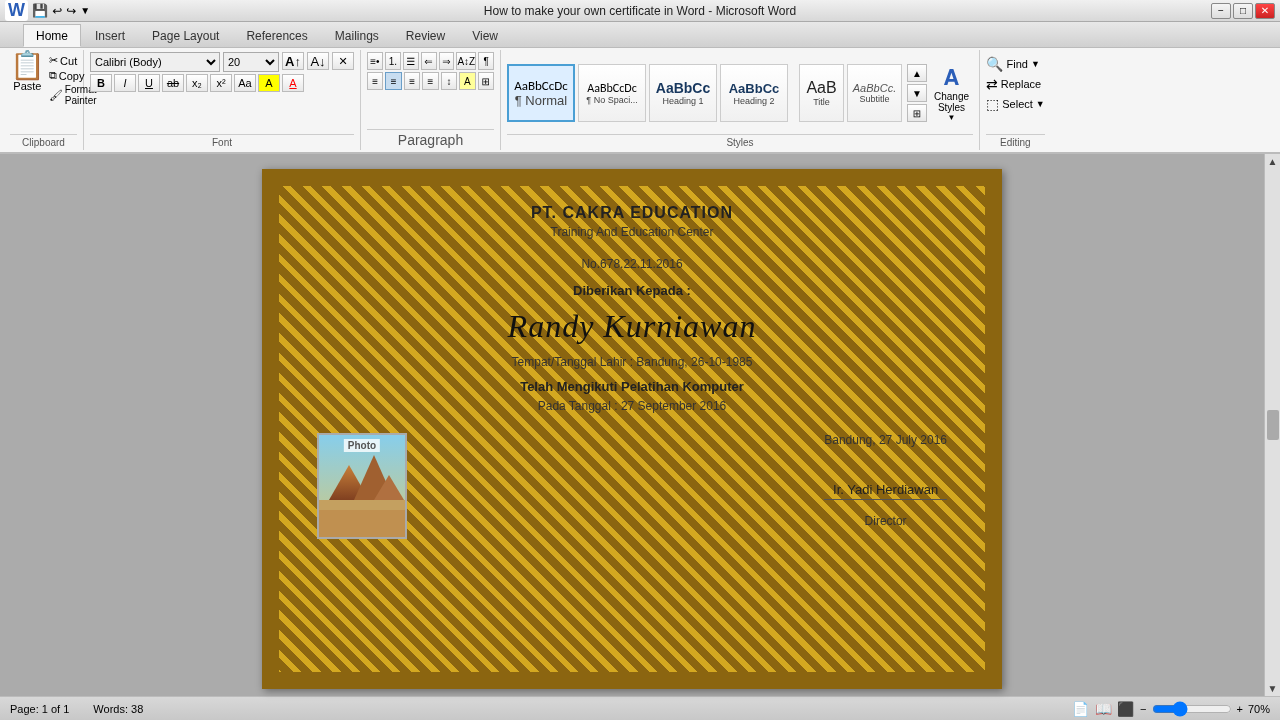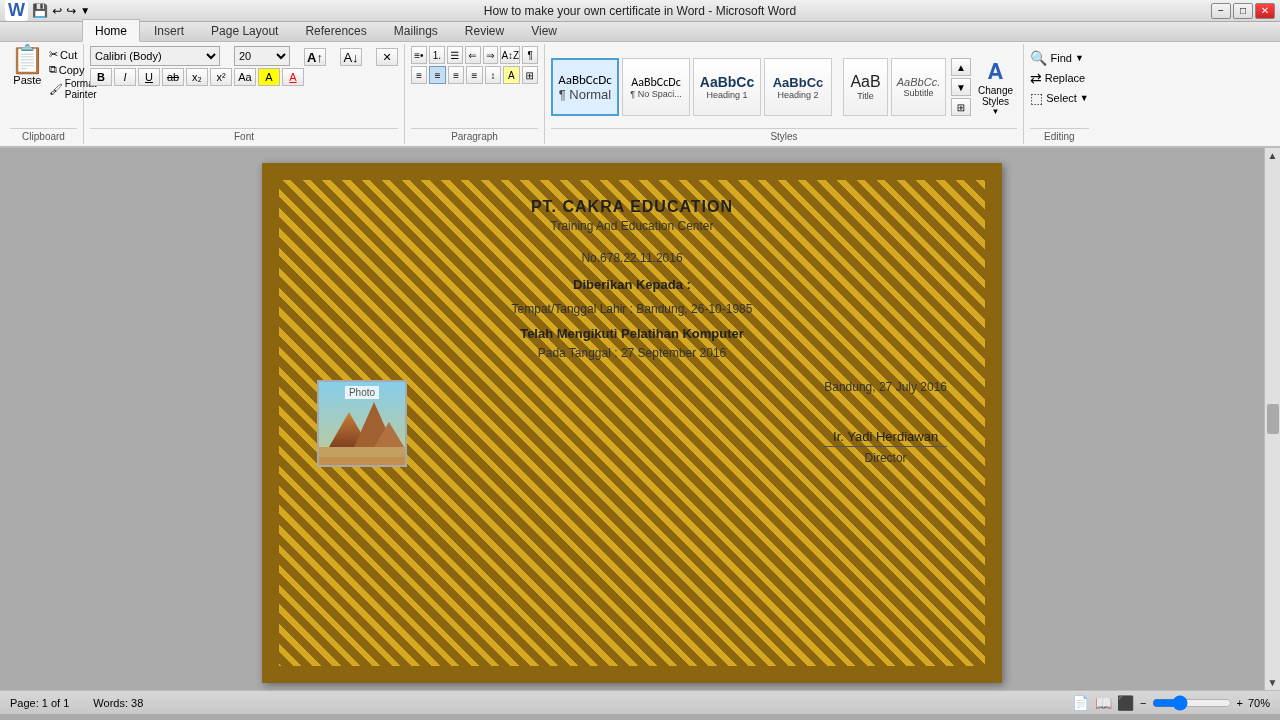--- a/index.html
+++ b/index.html
@@ -16,24 +16,24 @@
       padding: 0 5px;
     }
     .title-bar-left { display: flex; align-items: center; gap: 4px; }
     .title-bar-title { flex: 1; text-align: center; font-size: 12px; color: #222; position: absolute; left: 50%; transform: translateX(-50%); }
     .title-bar-buttons { display: flex; gap: 2px; }
     .tb-btn { width: 20px; height: 16px; border: 1px solid #888; border-radius: 2px; font-size: 10px; display: flex; align-items: center; justify-content: center; cursor: pointer; background: linear-gradient(to bottom, #f5f5f5, #ddd); }
 
     
     .ribbon-tabs {
       background: linear-gradient(to bottom, #e8e8e8, #d0d0d0);
-      height: 20px;
-      display: flex;
-      align-items: flex-end;
-      padding-left: 82px;
+      height: 26px;
+      display: flex;
+      align-items: center;
+      padding-left: 23px;
       border-bottom: 1px solid #bbb;
     }
     .ribbon-tab {
       padding: 4px 12px 3px;
       font-size: 12px;
       cursor: pointer;
       border: 1px solid transparent;
       border-bottom: none;
       margin-right: 1px;
     }
@@ -175,21 +175,21 @@
           <span>🖌</span>
           <span style="font-size:10px;">Format Painter</span>
         </div>
       </div>
     </div>
     <div style="font-size:10px;color:#555;border-top:1px solid #ccc;text-align:center;padding-top:2px;">Clipboard</div>
   </div>
 
   <div style="display:flex;flex-direction:column;border-right:1px solid #ccc;padding:2px 6px;">
     <div style="display:flex;flex-direction:column;gap:2px;flex:1;">
-      <div style="display:flex;gap:14px;align-items:flex-end;">
+      <div style="display:flex;gap:3px;align-items:flex-start;">
         <select style="width:130px;height:20px;font-size:11px;border:1px solid #aaa;">
           <option>Calibri (Body)</option>
         </select>
         <select style="width:56px;height:20px;font-size:11px;border:1px solid #aaa;">
           <option>20</option>
         </select>
         <button class="font-btn" style="font-size:13px;font-weight:bold;">A↑</button>
         <button class="font-btn" style="font-size:13px;">A↓</button>
         <button class="font-btn">✕</button>
       </div>
@@ -222,21 +222,21 @@
       <div style="display:flex;gap:2px;">
         <button class="small-icon-btn">≡</button>
         <button class="small-icon-btn" style="background:#c8ddf0;border-color:#6a9ec8;">≡</button>
         <button class="small-icon-btn">≡</button>
         <button class="small-icon-btn">≡</button>
         <button class="small-icon-btn">↕</button>
         <button class="small-icon-btn" style="background:#ffff99;">A</button>
         <button class="small-icon-btn">⊞</button>
       </div>
     </div>
-    <div style="font-size:10px;color:#555;border-top:1px solid #ccc;text-align:center;padding-top:2px;">Paragraph</div>
+    <div style="font-size:14px;color:#555;border-top:1px solid #ccc;text-align:center;padding-top:2px;">Paragraph</div>
   </div>
 
   <div style="display:flex;flex-direction:column;border-right:1px solid #ccc;padding:2px 6px;">
     <div style="display:flex;gap:3px;flex:1;align-items:center;">
 
       <div style="border:2px solid #4a9fd4;background:#ddeeff;width:68px;height:58px;display:flex;flex-direction:column;align-items:center;justify-content:center;cursor:pointer;padding:2px;">
         <div style="font-size:13px;font-family:Calibri,sans-serif;">AaBbCcDc</div>
         <div style="font-size:13px;color:#444;">¶ Normal</div>
       </div>
 
@@ -318,30 +318,31 @@
       <div style="position:relative;z-index:3;padding:35px 45px 20px;text-align:center;">
 
         <div class="cert-company">PT. CAKRA EDUCATION</div>
         <div class="cert-subtitle-text">Training And Education Center</div>
 
 
         <div class="cert-number">No.678.22.11.2016</div>
 
         <div class="cert-given">Diberikan Kepada :</div>
 
+        <div style="font-family:'Times New Roman',serif;font-size:32px;font-style:italic;color:#111;margin:5px 0 10px;letter-spacing:1px;">Randy Kurniawan</div>
 
         <div class="cert-birth">Tempat/Tanggal Lahir : Bandung, 26-10-1985</div>
 
         <div class="cert-attended">Telah Mengikuti Pelatihan Komputer</div>
 
         <div class="cert-date">Pada Tanggal : 27 September 2016</div>
 
         <div style="display:flex;justify-content:space-between;align-items:flex-start;margin-top:15px;padding:0 10px;">
 
-          <div style="width:90px;height:87px;border:2px solid #aaa;position:relative;overflow:hidden;">
+          <div style="width:90px;height:106px;border:2px solid #aaa;position:relative;overflow:hidden;font-weight:bold;">
             <div style="position:absolute;top:4px;left:50%;transform:translateX(-50%);font-size:10px;color:#555;background:rgba(255,255,255,0.8);padding:1px 4px;z-index:1;">Photo</div>
             
             <svg width="90" height="105" viewBox="0 0 90 105">
               <defs>
                 <linearGradient id="sky" x1="0" y1="0" x2="0" y2="1">
                   <stop offset="0%" stop-color="#87CEEB"></stop>
                   <stop offset="100%" stop-color="#d4c87a"></stop>
                 </linearGradient>
                 <linearGradient id="rock" x1="0" y1="0" x2="0" y2="1">
                   <stop offset="0%" stop-color="#c8803a"></stop>
@@ -352,21 +353,21 @@
               <rect y="65" width="90" height="40" fill="#c4a060"></rect>
               <polygon points="10,65 30,30 50,65" fill="url(#rock)"></polygon>
               <polygon points="35,65 55,20 75,65" fill="#a06030"></polygon>
               <polygon points="55,65 70,40 85,65" fill="#b07040"></polygon>
               <rect y="75" width="90" height="30" fill="#c09050"></rect>
             </svg>
           </div>
 
           <div style="text-align:center;">
             <div style="font-size:12px;color:#333;margin-bottom:35px;">Bandung, 27 July 2016</div>
-            <div style="font-size:13px;color:#222;border-bottom:1px solid #555;padding-bottom:2px;margin-bottom:4px;">Ir. Yadi Herdiawan</div>
+            <div style="font-size:13px;color:#222;border-bottom:1px solid #555;padding-bottom:2px;margin-bottom:14px;">Ir. Yadi Herdiawan</div>
             <div style="font-size:12px;color:#333;">Director</div>
           </div>
 
         </div>
       </div>
     </div>
   </div>
 
   <div class="scroll-right">
     <span class="scroll-btn">▲</span>

